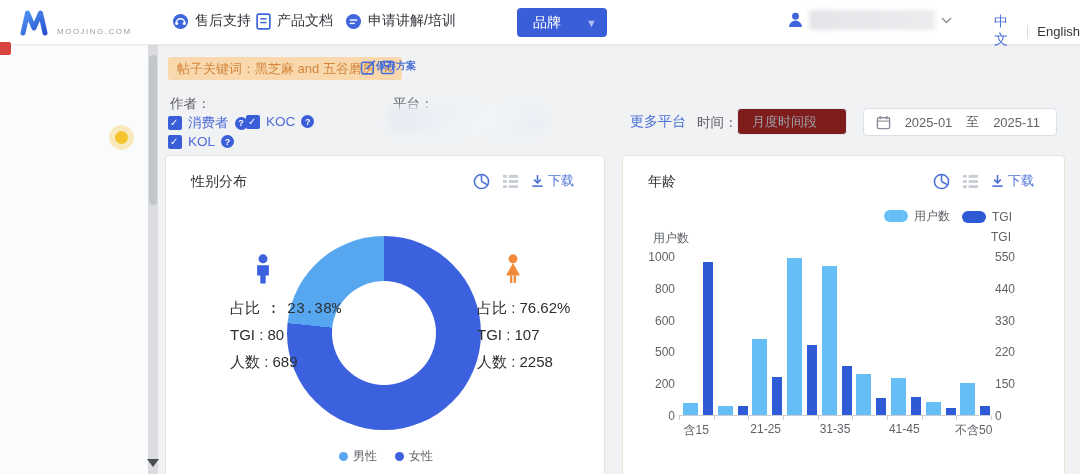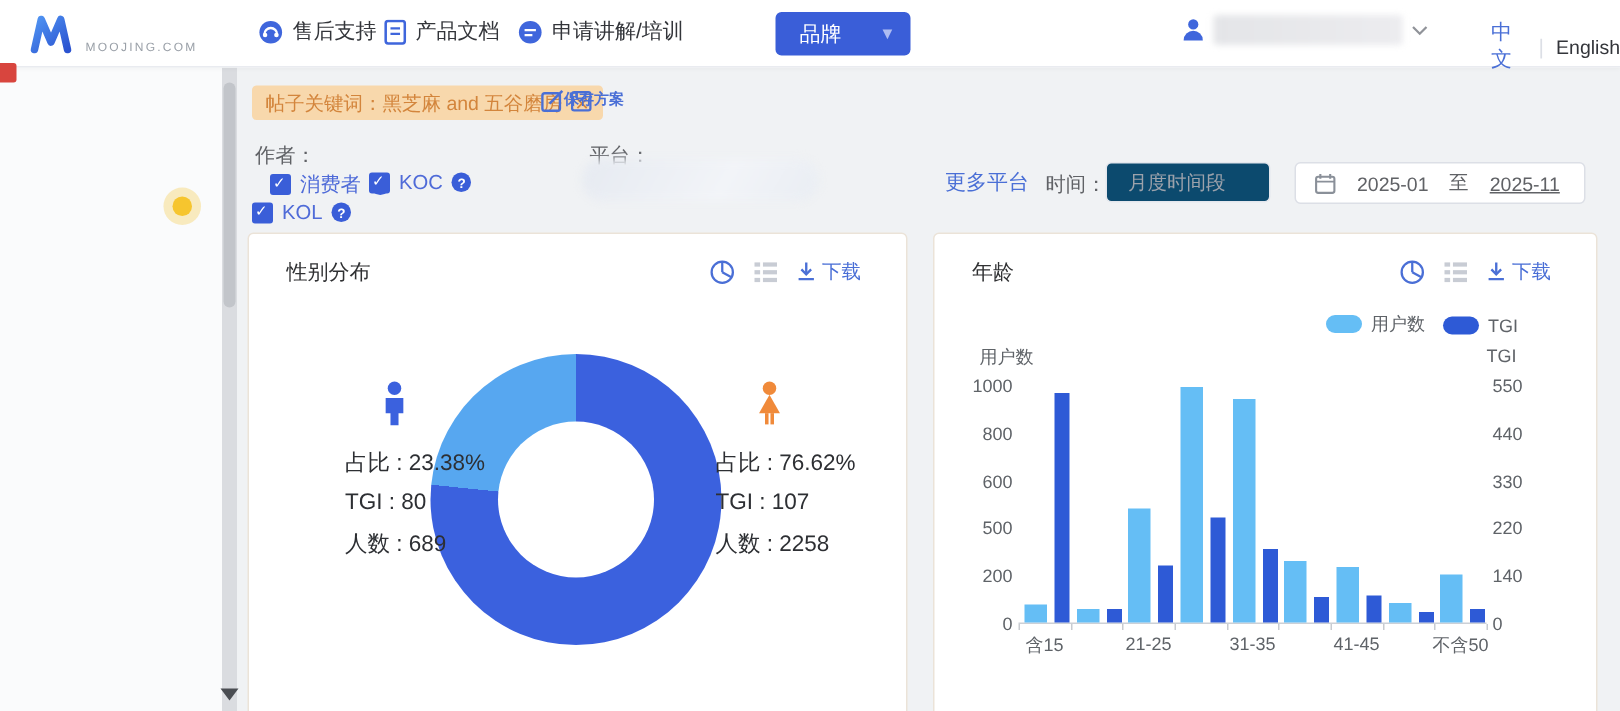--- a/index.html
+++ b/index.html
@@ -47,21 +47,21 @@
   #save-plan{position:absolute;left:376px;top:59px;font-size:10px;color:#4a6fd6;cursor:pointer;font-weight:bold;}
   .flabel{font-size:13.5px;color:#606266;}
   .cb{width:14px;height:14px;background:#3a5ed8;border-radius:2px;position:relative;cursor:pointer;flex:0 0 auto;}
   .cb::after{content:"✓";position:absolute;left:2px;top:0px;color:#fff;font-size:10px;line-height:14px;}
   .qmark{width:13px;height:13px;border-radius:50%;background:#3a5ed8;color:#fff;font-size:9px;font-weight:bold;
          display:inline-flex;align-items:center;justify-content:center;cursor:pointer;flex:0 0 auto;}
   .cb-row{position:absolute;display:flex;align-items:center;gap:6px;font-size:13.5px;color:#4f6bd8;}
   #platform-blob{position:absolute;left:388px;top:106px;width:158px;height:28px;border-radius:14px;
                  background:linear-gradient(120deg,#e6eaf1,#f2f4f8 60%,#e9edf3);filter:blur(3px);}
   #more-platforms{position:absolute;left:630px;top:113px;font-size:14px;color:#4a6fd6;cursor:pointer;}
-  #time-select{position:absolute;left:737px;top:108px;width:110px;height:27px;background:#0c4a6e;border:1px solid #e4e7ed;
+  #time-select{position:absolute;left:737px;top:108px;width:110px;height:27px;background:#7f1d1d;border:1px solid #e4e7ed;
                border-radius:4px;display:flex;align-items:center;justify-content:space-between;padding:0 8px 0 14px;
                font-size:13px;color:#9ca2ab;cursor:pointer;gap:40px;}
   #date-box{position:absolute;left:863px;top:108px;width:194px;height:28px;background:#fff;border:1px solid #dcdfe6;
             border-radius:4px;display:flex;align-items:center;gap:10px;padding:0 12px;font-size:13px;color:#606266;}
 
   
   .card{position:absolute;top:155px;height:330px;background:#fff;border:1px solid #ebe3d8;border-radius:4px;}
   #gender-card{left:165px;width:440px;}
   #age-card{left:622px;width:443px;}
   .card-title{position:absolute;left:25px;top:17px;font-size:14px;color:#303133;}
@@ -228,21 +228,21 @@
     <rect x="1.5" y="3" width="11" height="11" rx="1.5" fill="none" stroke="#4a6fd6" stroke-width="1.5"></rect>
     <line x1="6" y1="9.5" x2="14" y2="1.5" stroke="#4a6fd6" stroke-width="1.7"></line>
   </svg>
   <svg class="abs" style="left:380px;top:60px;" width="15" height="15" viewBox="0 0 16 16">
     <rect x="1.5" y="1.5" width="13" height="13" rx="1.5" fill="none" stroke="#4a6fd6" stroke-width="1.6"></rect>
     <rect x="5" y="1.5" width="6" height="4.5" fill="none" stroke="#4a6fd6" stroke-width="1.3"></rect>
   </svg>
   <div id="save-plan" class="nowrap">保存方案</div>
 
   <div class="abs flabel" style="left:170px;top:95px;">作者：</div>
-  <div class="cb-row" style="left:180px;top:114px;">
+  <div class="cb-row" style="left:168px;top:114px;">
     <span class="cb"></span>
     <span>消费者</span>
     <span class="qmark">?</span>
   </div>
   <div class="cb-row" style="left:246px;top:114px;">
     <span class="cb"></span>
     <span>KOC</span>
     <span class="qmark">?</span>
   </div>
   <div class="cb-row" style="left:168px;top:134px;">
@@ -264,21 +264,21 @@
   </div>
   <div id="date-box">
     <svg width="15" height="15" viewBox="0 0 16 16">
       <rect x="1.5" y="3" width="13" height="11.5" rx="1.5" fill="none" stroke="#8a9099" stroke-width="1.5"></rect>
       <line x1="4.5" y1="1" x2="4.5" y2="4.5" stroke="#8a9099" stroke-width="1.5"></line>
       <line x1="11.5" y1="1" x2="11.5" y2="4.5" stroke="#8a9099" stroke-width="1.5"></line>
       <line x1="1.5" y1="6.5" x2="14.5" y2="6.5" stroke="#8a9099" stroke-width="1.2"></line>
     </svg>
     <span style="flex:1;text-align:center;">2025-01</span>
     <span>至</span>
-    <span style="flex:1;text-align:center;text-decoration:underline;">2025-11</span>
+    <span style="flex:1;text-align:center;">2025-11</span>
   </div>
 
   <div class="card" id="gender-card">
     <div class="card-title nowrap">性别分布</div>
     <div class="card-tools">
       <svg width="17" height="17" viewBox="0 0 18 18">
         <circle cx="9" cy="9" r="7.5" fill="none" stroke="#4a6fd6" stroke-width="1.6"></circle>
         <line x1="9" y1="9" x2="9" y2="1.5" stroke="#4a6fd6" stroke-width="1.6"></line>
         <line x1="9" y1="9" x2="15.5" y2="12.5" stroke="#4a6fd6" stroke-width="1.6"></line>
       </svg>
@@ -308,27 +308,35 @@
       <circle cx="10" cy="4.5" r="4.2" fill="#3b61de"></circle>
       <path d="M4.5 10.5 h11 v9.5 h-3 v7.5 h-5 v-7.5 h-3z" fill="#3b61de"></path>
     </svg>
     <svg class="abs" style="left:336px;top:98px;" width="22" height="30" viewBox="0 0 20 28">
       <circle cx="10" cy="4.5" r="4.2" fill="#f08a3a"></circle>
       <path d="M10 8.5 l6.5 11.5 h-13 z" fill="#f08a3a"></path>
       <rect x="7.2" y="20" width="2.2" height="7" fill="#f08a3a"></rect>
       <rect x="10.6" y="20" width="2.2" height="7" fill="#f08a3a"></rect>
     </svg>
 
-    <div class="stat nowrap" style="left:64px;top:143px;">占比 : 23.38%</div>
+    <div class="stat nowrap" style="left:64px;top:143px;font-family:Liberation Mono, monospace;">占比 : 23.38%</div>
     <div class="stat nowrap" style="left:64px;top:170px;">TGI : 80</div>
     <div class="stat nowrap" style="left:64px;top:197px;">人数 : 689</div>
     <div class="stat nowrap" style="left:311px;top:143px;">占比 : 76.62%</div>
     <div class="stat nowrap" style="left:311px;top:170px;">TGI : 107</div>
     <div class="stat nowrap" style="left:311px;top:197px;">人数 : 2258</div>
 
+    <div id="gender-legend">
+      <span class="legend-item nowrap">
+        <span class="dot" style="background: rgb(87, 167, 240);"></span><span>男性</span>
+      </span>
+      <span class="legend-item nowrap">
+        <span class="dot" style="background: rgb(59, 97, 222);"></span><span>女性</span>
+      </span>
+    </div>
   </div>
 
   <div class="card" id="age-card">
     <div class="card-title nowrap">年龄</div>
     <div class="card-tools">
       <svg width="17" height="17" viewBox="0 0 18 18">
         <circle cx="9" cy="9" r="7.5" fill="none" stroke="#4a6fd6" stroke-width="1.6"></circle>
         <line x1="9" y1="9" x2="9" y2="1.5" stroke="#4a6fd6" stroke-width="1.6"></line>
         <line x1="9" y1="9" x2="15.5" y2="12.5" stroke="#4a6fd6" stroke-width="1.6"></line>
       </svg>
@@ -365,21 +373,21 @@
     <div id="yticks-left">
         <div class="ytick tl" style="top: 153px;">0</div>
         <div class="ytick tl" style="top: 121.2px;">200</div>
         <div class="ytick tl" style="top: 89.4px;">500</div>
         <div class="ytick tl" style="top: 57.6px;">600</div>
         <div class="ytick tl" style="top: 25.8px;">800</div>
         <div class="ytick tl" style="top: -6px;">1000</div>
       </div>
     <div id="yticks-right">
         <div class="ytick" style="top: 153px; left: 0px;">0</div>
-        <div class="ytick" style="top: 121.2px; left: 0px;">140</div>
+        <div class="ytick" style="top: 121.2px; left: 0px;">150</div>
         <div class="ytick" style="top: 89.4px; left: 0px;">220</div>
         <div class="ytick" style="top: 57.6px; left: 0px;">330</div>
         <div class="ytick" style="top: 25.8px; left: 0px;">440</div>
         <div class="ytick" style="top: -6px; left: 0px;">550</div>
       </div>
     <div id="bar-plot">
         <div class="bar" style="left: 4px; width: 15px; height: 11.9px; background: rgb(101, 190, 245);"></div>
         <div class="bar" style="left: 38.7px; width: 15px; height: 9.5px; background: rgb(101, 190, 245);"></div>
         <div class="bar" style="left: 73.3px; width: 15px; height: 76.3px; background: rgb(101, 190, 245);"></div>
         <div class="bar" style="left: 108px; width: 15px; height: 156.6px; background: rgb(101, 190, 245);"></div>

